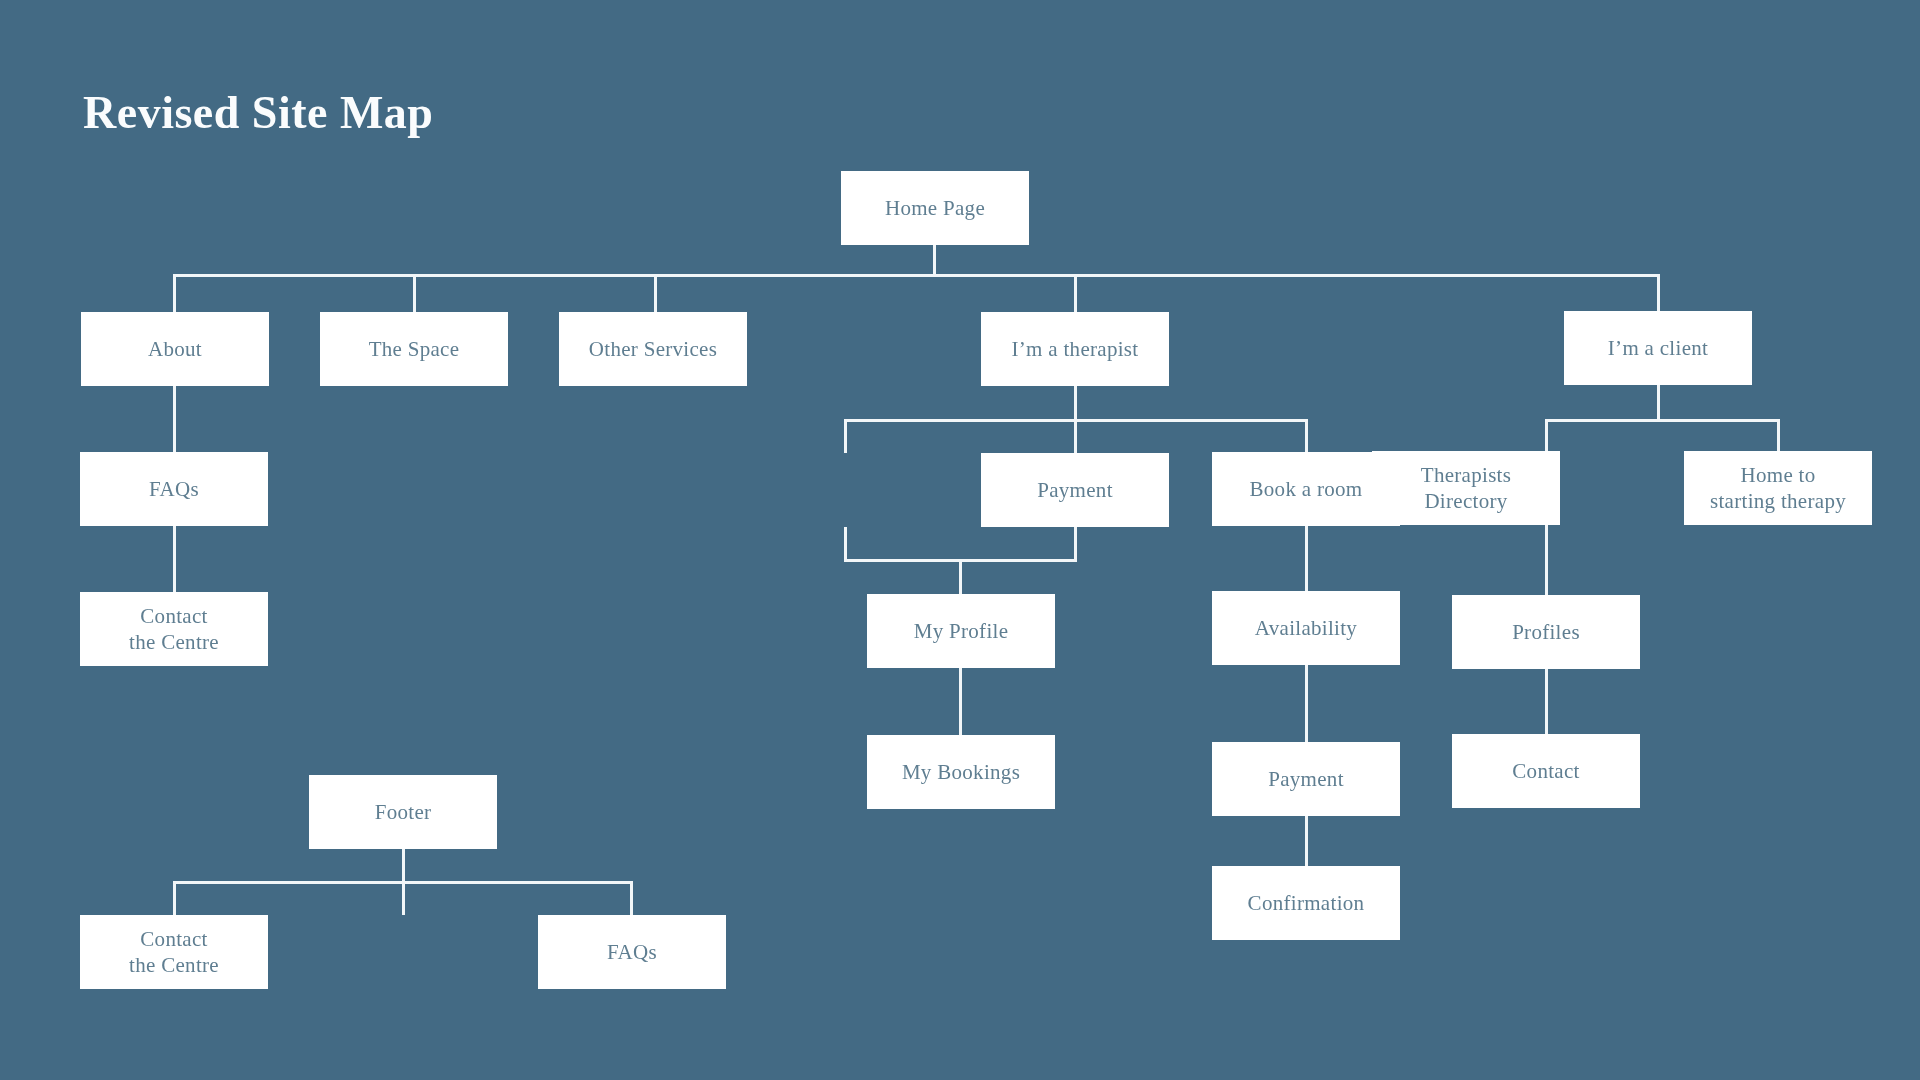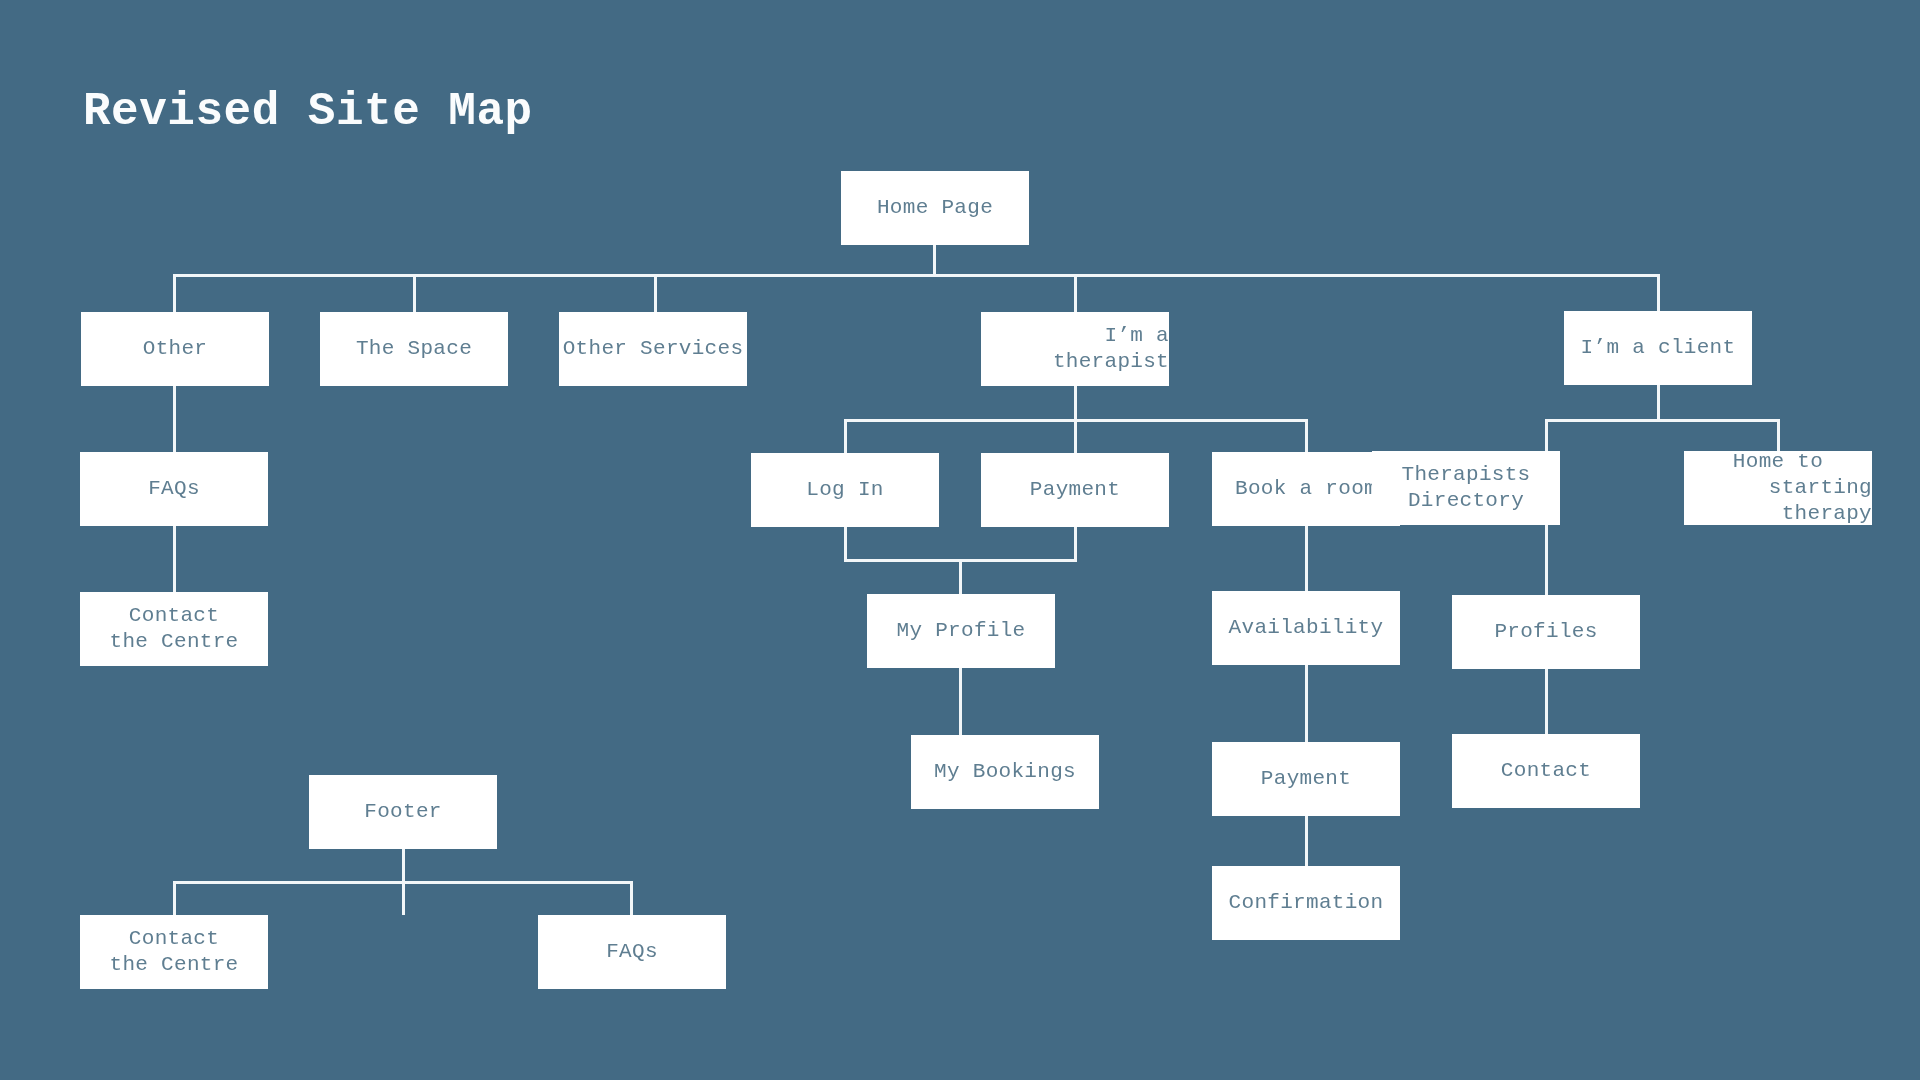--- a/index.html
+++ b/index.html
@@ -8,21 +8,21 @@
     --text:#5F7E91;
     --line:#F2F6F8;
     --title:#FAFCFD;
   }
   html,body{margin:0;padding:0;background:var(--bg);}
   .canvas{
     position:relative;
     width:1920px;height:1080px;
     background:var(--bg);
     overflow:hidden;
-    font-family:Liberation Mono, monospace;
+    font-family:Liberation Serif, serif;
   }
   .title{
     position:absolute;left:83px;top:86px;
     margin:0;
     font-size:46px;font-weight:700;
     color:var(--title);
     letter-spacing:0.5px;
   }
   .node{
     position:absolute;
@@ -86,21 +86,21 @@
   <div class="conn h" style="left:173px;top:881px;width:460px;"></div>
   <div class="conn v" style="left:173px;top:883px;height:32px;"></div>
   <div class="conn v" style="left:402px;top:883px;height:32px;"></div>
   <div class="conn v" style="left:630px;top:883px;height:32px;"></div>
 
   <div class="node" style="left:841px;top:171px;">
     <span>Home Page</span>
   </div>
 
   <div class="node" style="left:81px;top:312px;">
-    <span>Other</span>
+    <span>About</span>
   </div>
   <div class="node" style="left:320px;top:312px;">
     <span>The Space</span>
   </div>
   <div class="node" style="left:981px;top:312px;">
     <span>I’m a therapist</span>
   </div>
   <div class="node" style="left:559px;top:312px;">
     <span>Other Services</span>
   </div>
@@ -109,23 +109,20 @@
   </div>
 
   <div class="node" style="left:80px;top:452px;">
     <span>FAQs</span>
   </div>
   <div class="node" style="left:80px;top:592px;">
     <span>Contact</span>
     <span>the Centre</span>
   </div>
 
-  <div class="node" style="left:751px;top:453px;">
-    <span>Log In</span>
-  </div>
   <div class="node" style="left:981px;top:453px;">
     <span>Payment</span>
   </div>
   <div class="node" style="left:1212px;top:452px;">
     <span>Book a room</span>
   </div>
 
   <div class="node" style="left:1372px;top:451px;">
     <span>Therapists</span>
     <span>Directory</span>
@@ -138,21 +135,21 @@
   <div class="node" style="left:867px;top:594px;">
     <span>My Profile</span>
   </div>
   <div class="node" style="left:1212px;top:591px;">
     <span>Availability</span>
   </div>
   <div class="node" style="left:1452px;top:595px;">
     <span>Profiles</span>
   </div>
 
-  <div class="node" style="left:867px;top:735px;margin-left:44px;">
+  <div class="node" style="left:867px;top:735px;">
     <span>My Bookings</span>
   </div>
   <div class="node" style="left:1212px;top:742px;">
     <span>Payment</span>
   </div>
   <div class="node" style="left:1452px;top:734px;">
     <span>Contact</span>
   </div>
   <div class="node" style="left:1212px;top:866px;">
     <span>Confirmation</span>

